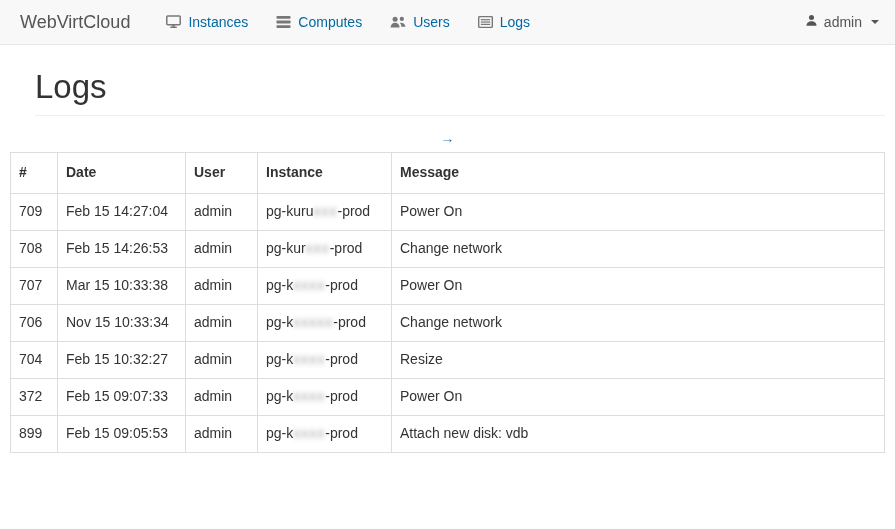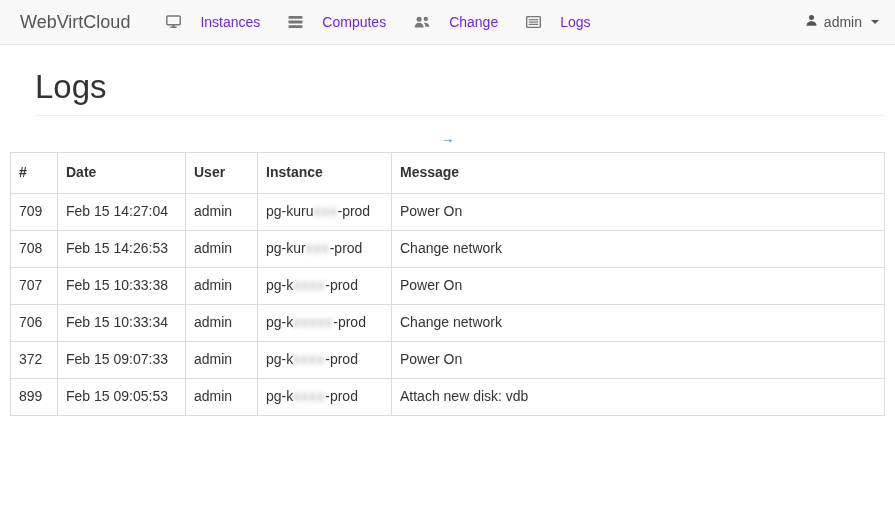--- a/index.html
+++ b/index.html
@@ -23,22 +23,22 @@
   }
   .brand {
     font-size: 18px;
     color: #555;
     margin-right: 36px;
     cursor: pointer;
     text-decoration: none;
   }
   .nav-items { display: flex; align-items: center; gap: 28px; }
   .nav-item {
-    display: flex; align-items: center; gap: 19px;
-    color: #6d28d9; cursor: pointer;
+    display: flex; align-items: center; gap: 7px;
+    color: #0369a1; cursor: pointer;
   }
   .nav-item svg { display: block; }
   .nav-right { margin-left: auto; display: flex; align-items: center; gap: 6px; color: #555; cursor: pointer; }
   .caret {
     display: inline-block; width: 0; height: 0;
     border-left: 4px solid transparent; border-right: 4px solid transparent;
     border-top: 4px solid #555; margin-left: 3px;
   }
   
   .main { padding: 0 10px; }
@@ -110,21 +110,21 @@
 
     <div class="nav-item">
       <span>
         <svg width="16" height="14" viewBox="0 0 17 15">
           <circle cx="5.4" cy="4.6" r="2.7" fill="#777"></circle>
           <path d="M0.6 13.4c0-3.2 2.2-5 4.8-5s4.8 1.8 4.8 5z" fill="#777"></path>
           <circle cx="12.6" cy="4.2" r="2.3" fill="#777"></circle>
           <path d="M11.4 8.3c2.6-0.3 5 1.6 5 4.3h-4.3c0-1.8-0.6-3.3-1.6-4.1z" fill="#777"></path>
         </svg>
       </span>
-      <span>Change</span>
+      <span>Users</span>
     </div>
 
     <div class="nav-item">
       <span>
         <svg width="15" height="14" viewBox="0 0 16 15">
           <rect x="0.7" y="1.7" width="14.6" height="11.6" rx="1" fill="none" stroke="#777" stroke-width="1.5"></rect>
           <rect x="3" y="4.4" width="10" height="1.3" fill="#777"></rect>
           <rect x="3" y="6.9" width="10" height="1.3" fill="#777"></rect>
           <rect x="3" y="9.4" width="10" height="1.3" fill="#777"></rect>
         </svg>
@@ -182,31 +182,38 @@
         </tr>
         <tr>
           <td>708</td>
           <td>Feb 15 14:26:53</td>
           <td>admin</td>
           <td><span>pg-kur</span><span class="redacted">xxx</span><span>-prod</span></td>
           <td>Change network</td>
         </tr>
         <tr>
           <td>707</td>
-          <td>Feb 15 10:33:38</td>
+          <td>Mar 15 10:33:38</td>
           <td>admin</td>
           <td><span>pg-k</span><span class="redacted">xxxx</span><span>-prod</span></td>
           <td>Power On</td>
         </tr>
         <tr>
           <td>706</td>
-          <td>Feb 15 10:33:34</td>
+          <td>Nov 15 10:33:34</td>
           <td>admin</td>
           <td><span>pg-k</span><span class="redacted">xxxxx</span><span>-prod</span></td>
           <td>Change network</td>
+        </tr>
+        <tr>
+          <td>704</td>
+          <td>Feb 15 10:32:27</td>
+          <td>admin</td>
+          <td><span>pg-k</span><span class="redacted">xxxx</span><span>-prod</span></td>
+          <td>Resize</td>
         </tr>
         <tr>
           <td>372</td>
           <td>Feb 15 09:07:33</td>
           <td>admin</td>
           <td><span>pg-k</span><span class="redacted">xxxx</span><span>-prod</span></td>
           <td>Power On</td>
         </tr>
         <tr>
           <td>899</td>

